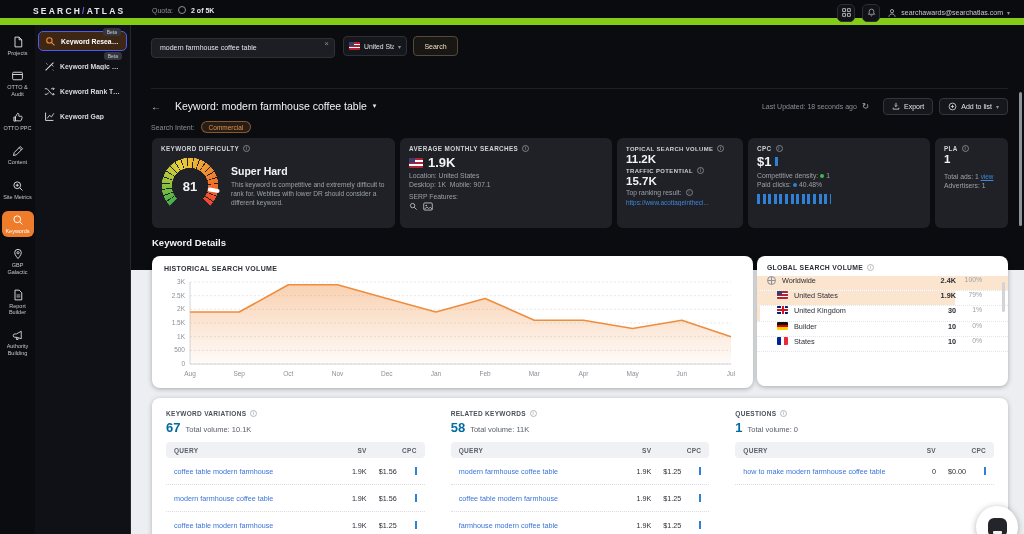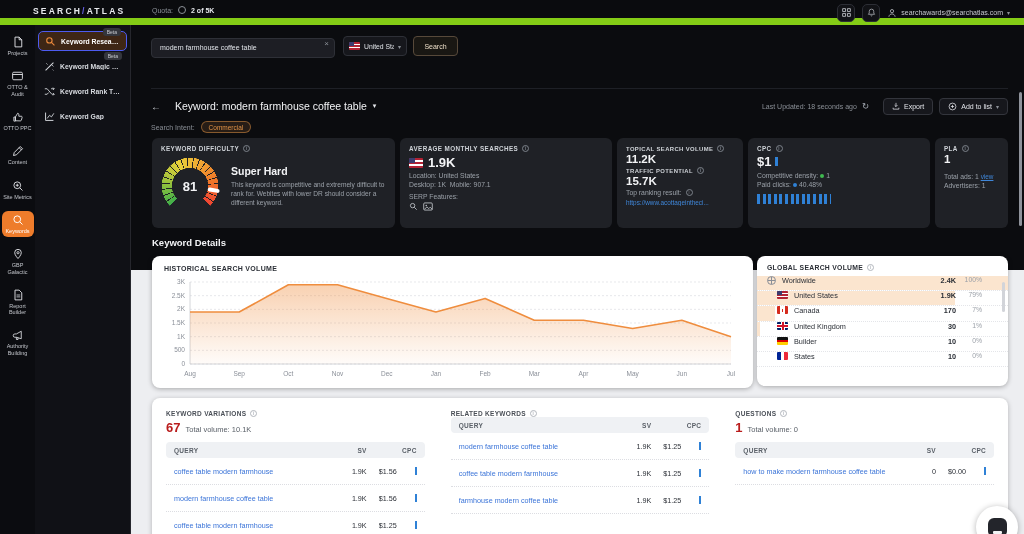--- a/index.html
+++ b/index.html
@@ -134,21 +134,21 @@
     linear-gradient(#fff 0 0) center/100% 4px no-repeat,
     linear-gradient(#fff 0 0) center/4px 100% no-repeat,#012169}
   .flag-de{background:linear-gradient(to bottom,#111 0 33%,#dd0000 33% 66%,#ffce00 66%)}
   .flag-fr{background:linear-gradient(to right,#002395 0 33%,#fff 33% 66%,#ed2939 66%)}
 
   
   #tables-card{position:absolute;left:152px;top:398px;width:856px;height:170px;background:#fff;border-radius:8px;z-index:2;box-shadow:0 1px 5px rgba(0,0,0,.25);padding:12px 14px;display:flex;gap:26px}
   .tsec{flex:1;min-width:0}
   .tsec-title{font-size:6.5px;font-weight:bold;letter-spacing:.3px;color:#4a4f57;display:flex;gap:4px;align-items:center}
   .tsec-count{display:flex;align-items:baseline;gap:5px;margin:3px 0 7px}
-  .cnt{font-size:13px;font-weight:bold;color:#b91c1c}
+  .cnt{font-size:13px;font-weight:bold;color:#0369a1}
   .tot{font-size:7.5px;color:#5a6068}
   .thead{display:flex;background:#eff1f4;border-radius:4px;height:16px;align-items:center;padding:0 8px;font-size:6.5px;font-weight:bold;color:#5a6068;letter-spacing:.3px}
   .hq{flex:1}.hsv{width:42px;text-align:right}.hcpc{width:50px;text-align:right}
   .trow{display:flex;align-items:center;height:27px;padding:0 8px;border-bottom:1px dotted #dcdde2;cursor:pointer}
   .q{flex:1;font-size:7.2px;color:#3b74d8;white-space:nowrap;overflow:hidden;text-overflow:ellipsis;padding-right:4px}
   .sv{width:42px;text-align:right;font-size:7.2px;color:#2b2f36}
   .cpcc{width:50px;display:flex;justify-content:flex-end;align-items:center;gap:18px;font-size:7.2px;color:#2b2f36}
   .tick{width:2px;height:8px;background:#2f81d6;display:inline-block}
 
   
@@ -499,27 +499,20 @@
       <span class="gpct">100%</span>
     </div>
     <div class="grow indent">
       <div class="bar" style="width: 79%;"></div>
       <span class="flag flag-us"></span>
       <span class="gname">United States</span>
       <span class="gval">1.9K</span>
       <span class="gpct">79%</span>
     </div>
     <div class="grow indent">
-      <div class="bar" style="width: 7%;"></div>
-      <span class="flag flag-ca"></span>
-      <span class="gname">Canada</span>
-      <span class="gval">170</span>
-      <span class="gpct">7%</span>
-    </div>
-    <div class="grow indent">
       <div class="bar" style="width: 1%;"></div>
       <span class="flag flag-gb"></span>
       <span class="gname">United Kingdom</span>
       <span class="gval">30</span>
       <span class="gpct">1%</span>
     </div>
     <div class="grow indent">
       <div class="bar" style="width: 0%;"></div>
       <span class="flag flag-de"></span>
       <span class="gname">Builder</span>
@@ -577,20 +570,24 @@
           </span>
       </div>
 
     </div>
 
     <div class="tsec">
       <div class="tsec-title">
           <span>RELATED KEYWORDS</span>
           <span class="info light"></span>
         </div>
+      <div class="tsec-count">
+          <span class="cnt">58</span>
+          <span class="tot">Total volume: 11K</span>
+        </div>
       <div class="thead">
         <span class="hq">QUERY</span>
         <span class="hsv">SV</span>
         <span class="hcpc">CPC</span>
       </div>
       <div class="trow">
         <span class="q">modern farmhouse coffee table</span>
         <span class="sv">1.9K</span>
         <span class="cpcc">
             <span>$1.25</span>

